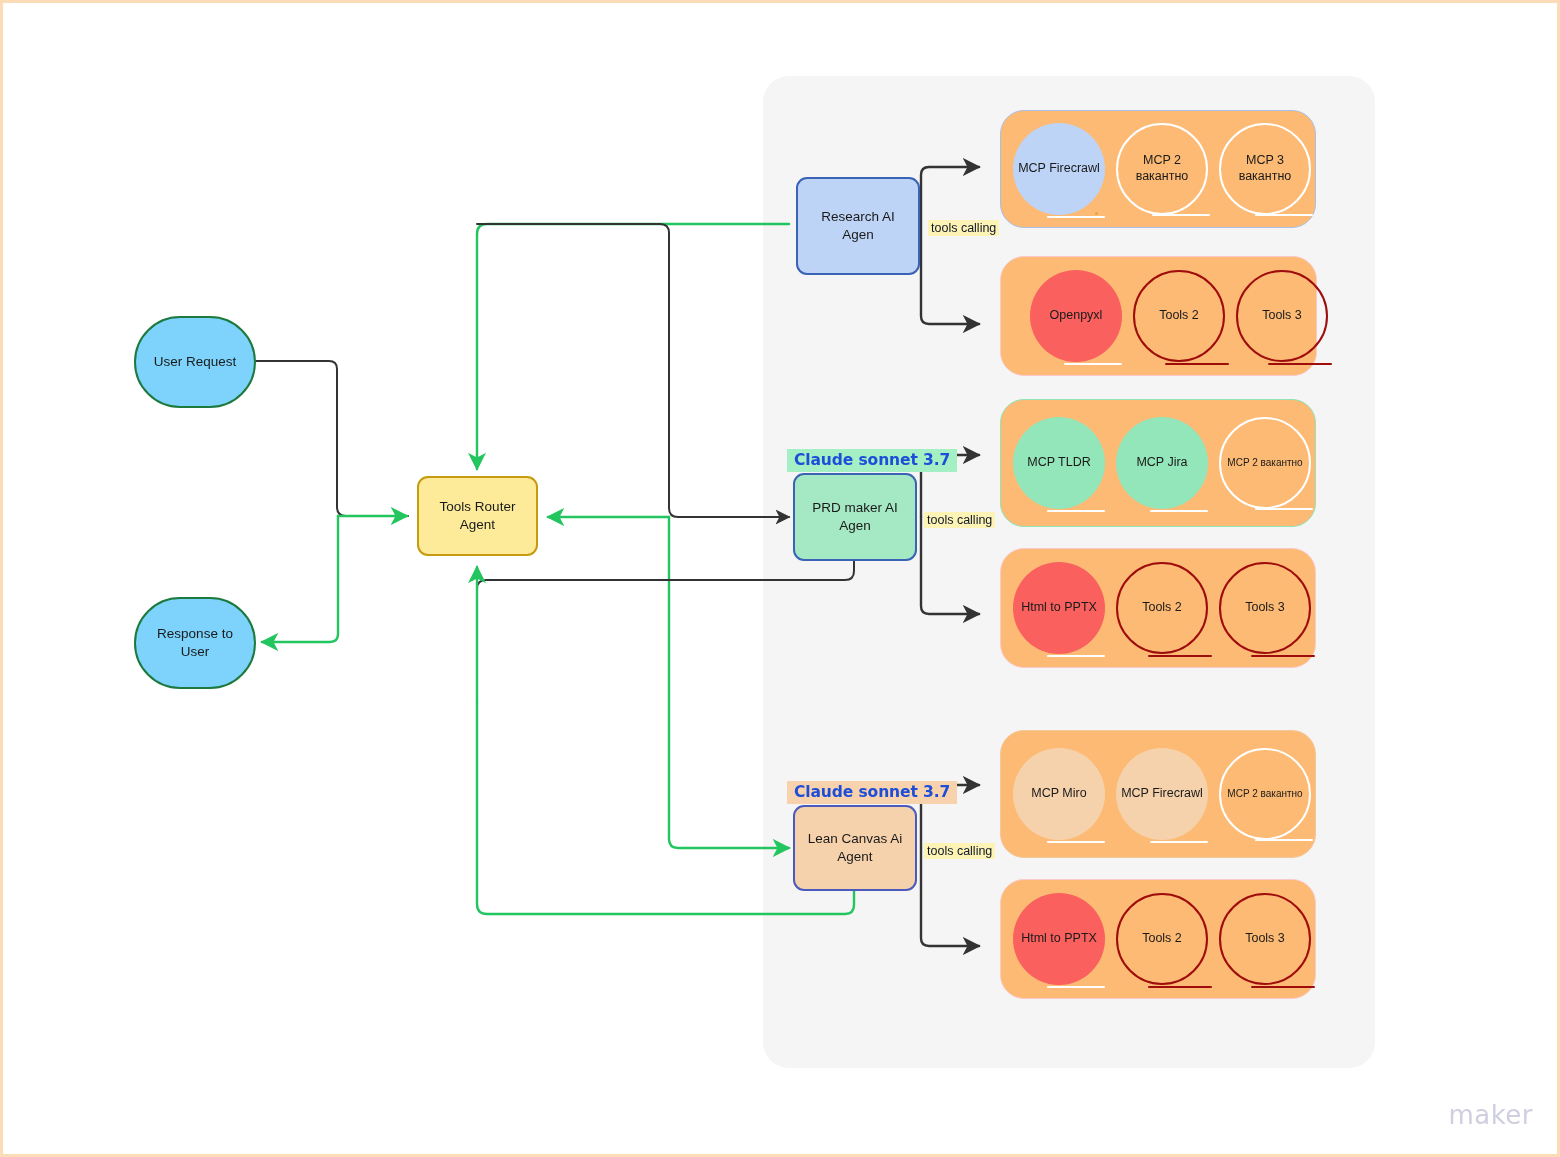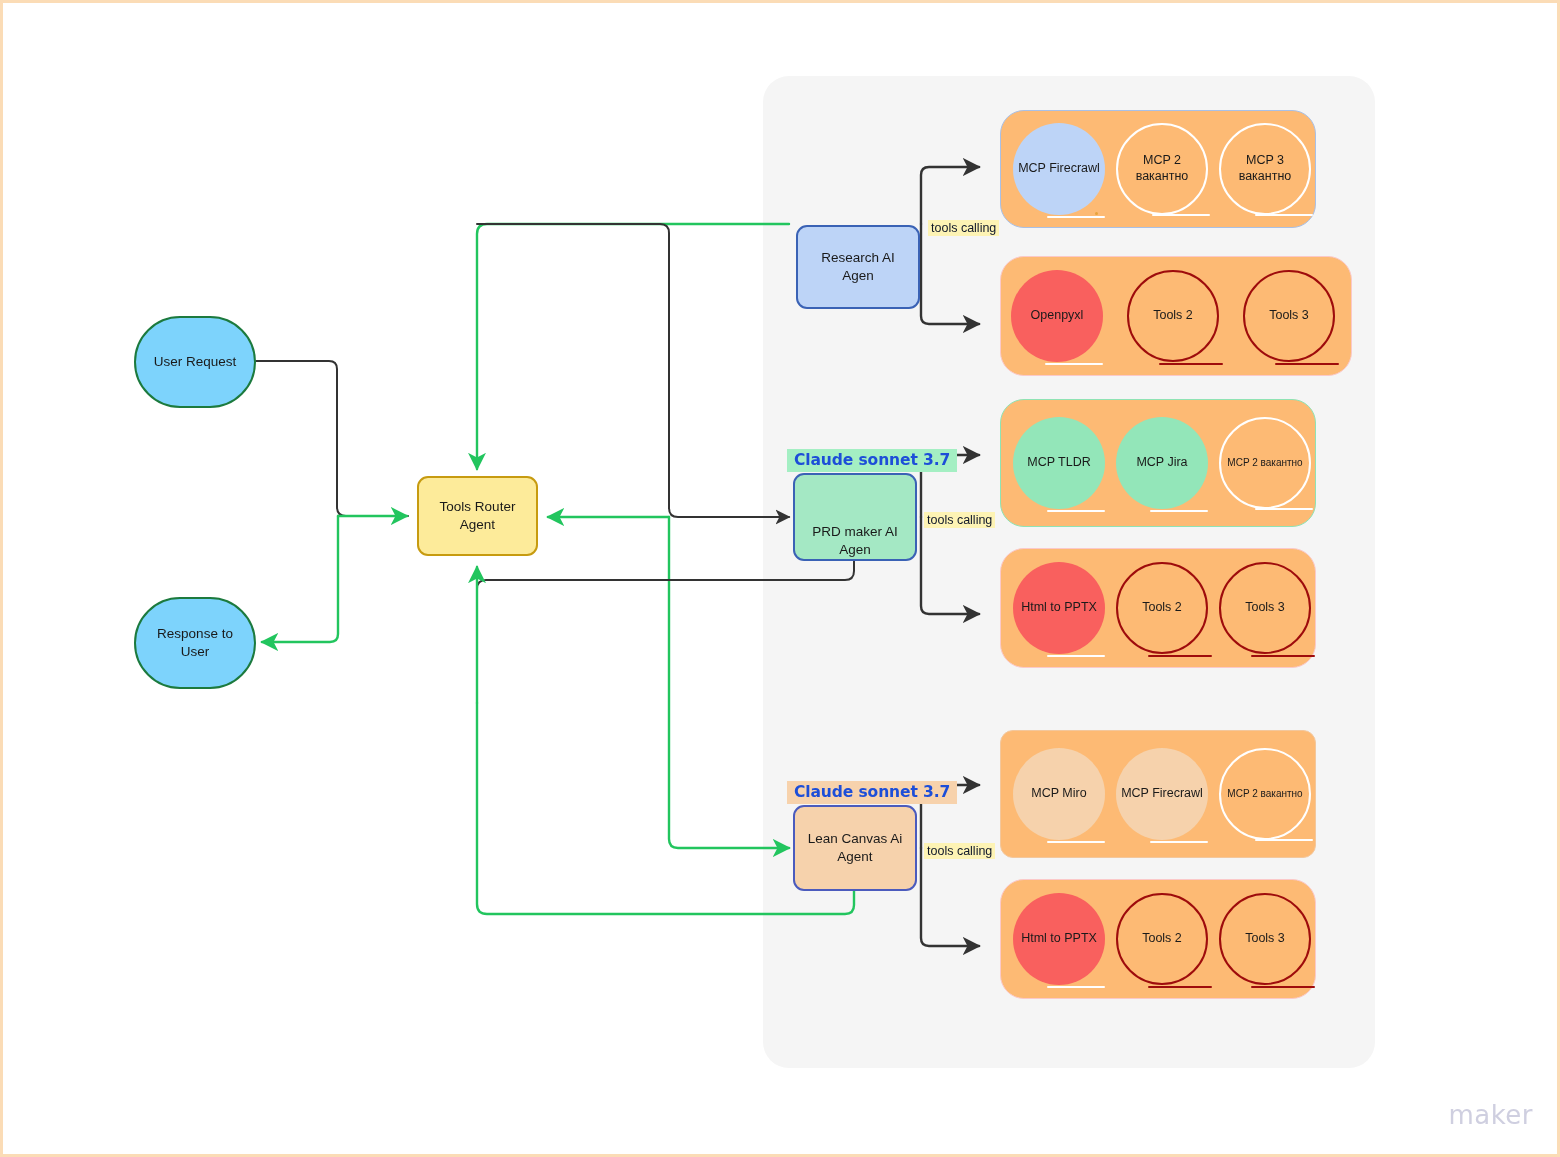--- a/index.html
+++ b/index.html
@@ -12,21 +12,21 @@
 
   .node{position:absolute;box-sizing:border-box;display:flex;align-items:center;
         justify-content:center;text-align:center;color:#1a1a1a;}
 
   .pill{border-radius:60px;border:2px solid #1c7a3e;background:#7dd3fc;
         font-size:13.5px;line-height:1.35;}
 
   .rbox{border-radius:11px;font-size:13.5px;line-height:1.35;}
   .rbox.router{background:#fdeb9a;border:2px solid #c79b10;}
   .rbox.research{background:#bdd4f7;border:2px solid #3a62b5;}
-  .rbox.prd{background:#a4e8c4;border:2px solid #3a62b5;align-items:flex-end;}
+  .rbox.prd{background:#a4e8c4;border:2px solid #3a62b5;}
   .rbox.lean{background:#f6d2ac;border:2px solid #4b5bbd;}
 
   .sonnet{position:absolute;font-size:15.5px;font-weight:bold;color:#1d4ed8;
           padding:2px 7px 3px 7px;letter-spacing:-.1px;white-space:nowrap;
           font-family:"DejaVu Sans",sans-serif;}
   .sonnet.green{background:#a4efc3;}
   .sonnet.orange{background:#f7d2ac;}
 
   .toolscall{position:absolute;font-size:12.5px;color:#0f172a;background:#fdf3b4;
              padding:1px 3px;white-space:nowrap;}
@@ -115,21 +115,21 @@
   <div class="node pill" style="left:131px;top:594px;width:122px;height:92px;white-space:pre-line;">
     <span>Response to
 User</span>
   </div>
 
   <div class="node rbox router" style="left:414px;top:473px;width:121px;height:80px;white-space:pre-line;">
     <span>Tools Router
 Agent</span>
   </div>
 
-  <div class="node rbox research" style="left:793px;top:174px;width:124px;height:84px;white-space:pre-line;margin-top:48px;">
+  <div class="node rbox research" style="left:793px;top:174px;width:124px;height:98px;white-space:pre-line;">
     <span>Research AI
 Agen</span>
   </div>
   <div class="toolscall" style="left:925px;top:217px;">tools calling</div>
 
   <div class="group blue" style="left:997px;top:107px;width:316px;height:118px;padding:0 12px;">
     <div class="circ fill-blue" style="width:92px;height:92px;">
       <span>MCP Firecrawl</span>
       <span class="tail white" style="left:34px;bottom:-3px;width:58px;"></span>
     </div>
@@ -139,21 +139,21 @@
       <span class="tail white" style="left:34px;bottom:-3px;width:58px;"></span>
     </div>
     <div class="circ hollow-white" style="width:92px;height:92px;margin-left:11px;white-space:pre-line;">
       <span>MCP 3
 вакантно</span>
       <span class="tail white" style="left:34px;bottom:-3px;width:58px;"></span>
     </div>
   </div>
   <div class="dot" style="left:1092px;top:209px;"></div>
 
-  <div class="group redline" style="left:997px;top:253px;width:352px;height:120px;padding:0 10px;gap:13px;">
+  <div class="group redline" style="left:997px;top:253px;width:317px;height:120px;padding:0 29px;">
     <div class="circ fill-red" style="width:92px;height:92px;">
       <span>Openpyxl</span>
       <span class="tail white" style="left:34px;bottom:-3px;width:58px;"></span>
     </div>
     <div class="circ hollow-red" style="width:92px;height:92px;margin-left:11px;">
       <span>Tools 2</span>
       <span class="tail red" style="left:30px;bottom:-5px;width:64px;"></span>
     </div>
     <div class="circ hollow-red" style="width:92px;height:92px;margin-left:11px;">
       <span>Tools 3</span>
@@ -198,21 +198,21 @@
     </div>
   </div>
 
   <div class="sonnet orange" style="left:784px;top:778px;">Claude sonnet 3.7</div>
   <div class="node rbox lean" style="left:790px;top:802px;width:124px;height:86px;white-space:pre-line;">
     <span>Lean Canvas Ai
 Agent</span>
   </div>
   <div class="toolscall" style="left:921px;top:840px;">tools calling</div>
 
-  <div class="group orangeline" style="left:997px;top:727px;width:316px;height:128px;padding:2px 12px;border-radius:13px;">
+  <div class="group orangeline" style="left:997px;top:727px;width:316px;height:128px;padding:2px 12px;">
     <div class="circ fill-orange" style="width:92px;height:92px;">
       <span>MCP Miro</span>
       <span class="tail white" style="left:34px;bottom:-3px;width:58px;"></span>
     </div>
     <div class="circ fill-orange" style="width:92px;height:92px;margin-left:11px;">
       <span>MCP Firecrawl</span>
       <span class="tail white" style="left:34px;bottom:-3px;width:58px;"></span>
     </div>
     <div class="circ hollow-white small" style="width:92px;height:92px;margin-left:11px;">
       <span>MCP 2 вакантно</span>

